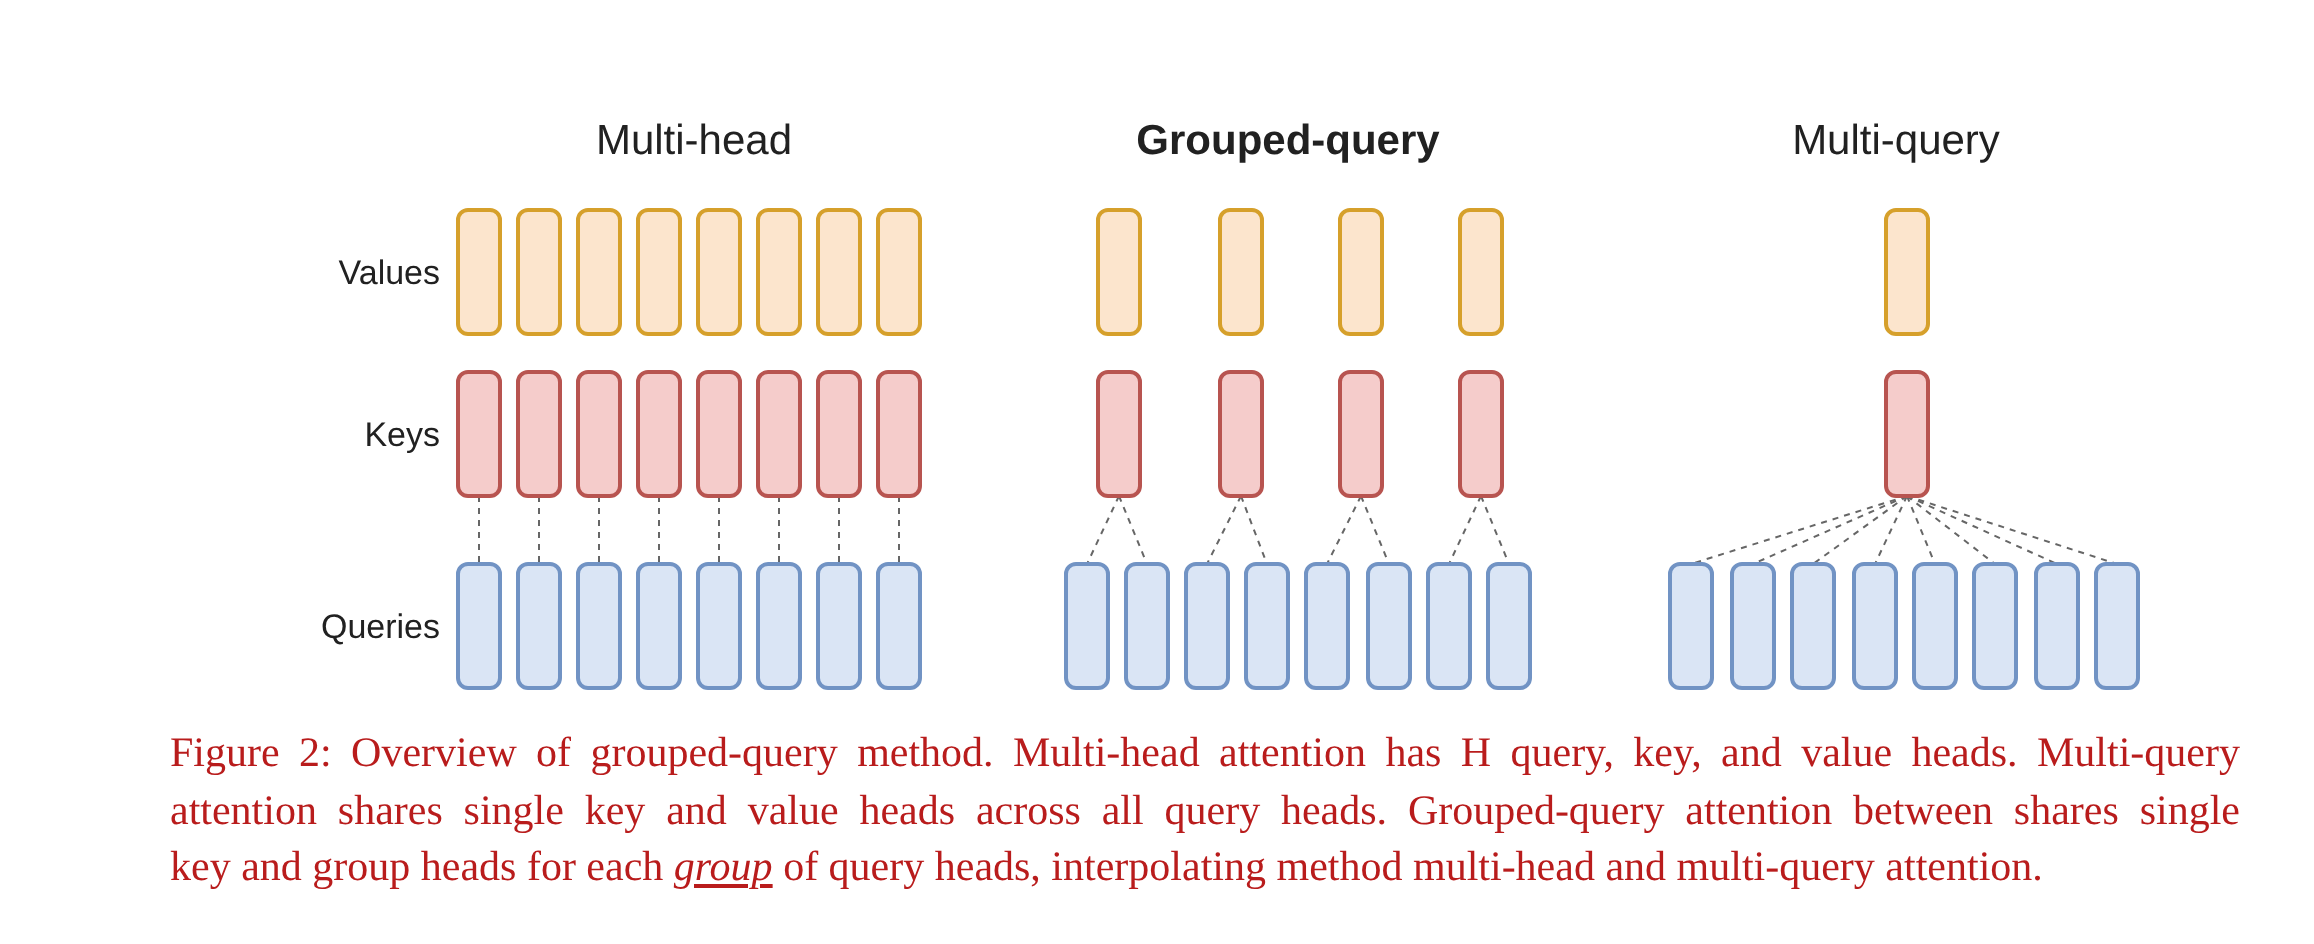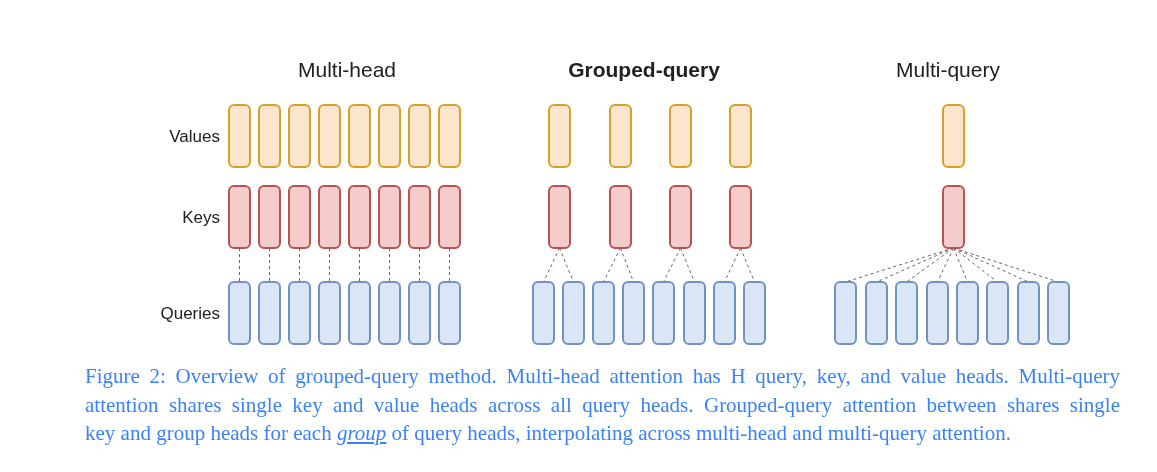--- a/index.html
+++ b/index.html
@@ -17,21 +17,21 @@
     width: 1157px; height: 360px;
   }
   .caption {
     position: absolute;
     left: 85px;
     top: 362px;
     width: 1035px;
     font-family: "Liberation Serif", serif;
     font-size: 21px;
     line-height: 28.5px;
-    color: #3b82f6;
+    color: #b91c1c;
   }
   .cap-line { white-space: nowrap; }
   .cap-just { text-align: justify; text-align-last: justify; }
   .cap-line i { font-style: italic; text-decoration: underline; }
 </style>
 </head>
 <body>
 
 <div class="page">
   <svg id="diagram-svg" viewBox="0 0 1157 360" xmlns="http://www.w3.org/2000/svg">
@@ -113,15 +113,15 @@
       <rect x="927" y="282" width="21" height="62" rx="5" fill="#DAE5F5" stroke="#7193C4" stroke-width="2"></rect>
       <rect x="957" y="282" width="21" height="62" rx="5" fill="#DAE5F5" stroke="#7193C4" stroke-width="2"></rect>
       <rect x="987" y="282" width="21" height="62" rx="5" fill="#DAE5F5" stroke="#7193C4" stroke-width="2"></rect>
       <rect x="1018" y="282" width="21" height="62" rx="5" fill="#DAE5F5" stroke="#7193C4" stroke-width="2"></rect>
       <rect x="1048" y="282" width="21" height="62" rx="5" fill="#DAE5F5" stroke="#7193C4" stroke-width="2"></rect>
     </svg>
 
   <div class="caption">
     <div class="cap-line cap-just">Figure 2: Overview of grouped-query method. Multi-head attention has H query, key, and value heads. Multi-query</div>
     <div class="cap-line cap-just">attention shares single key and value heads across all query heads. Grouped-query attention between shares single</div>
-    <div class="cap-line"><span>key and group heads for each </span><i>group</i><span> of query heads, interpolating across multi-head and multi-query attention.</span></div>
+    <div class="cap-line"><span>key and group heads for each </span><i>group</i><span> of query heads, interpolating method multi-head and multi-query attention.</span></div>
   </div>
 </div>
 
 </body></html>

